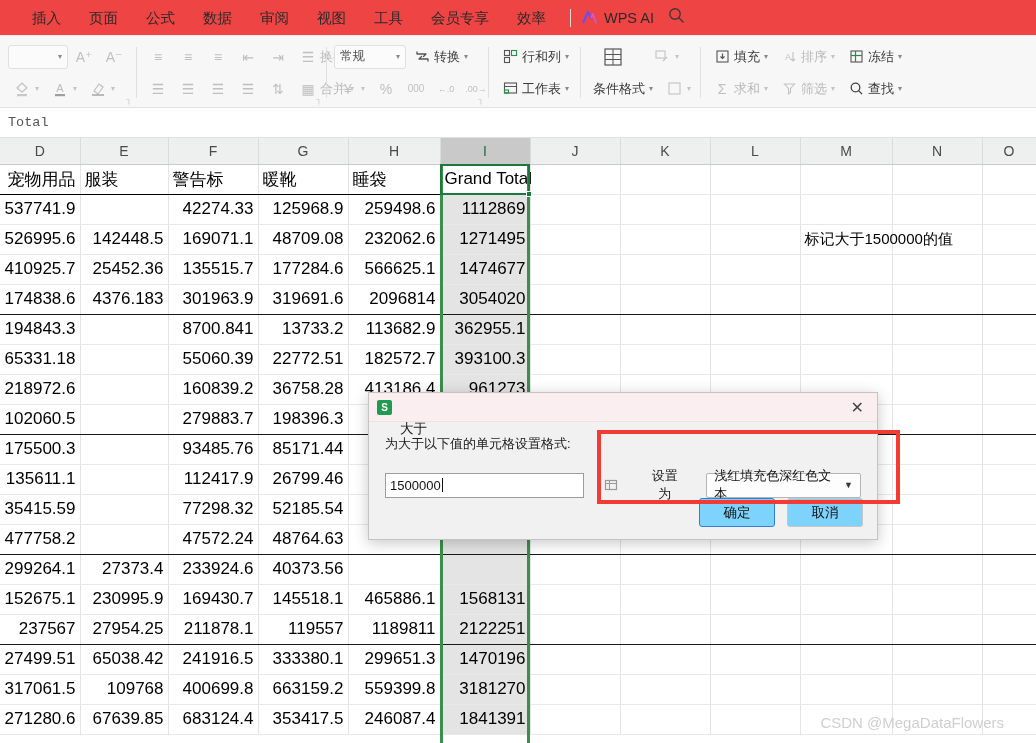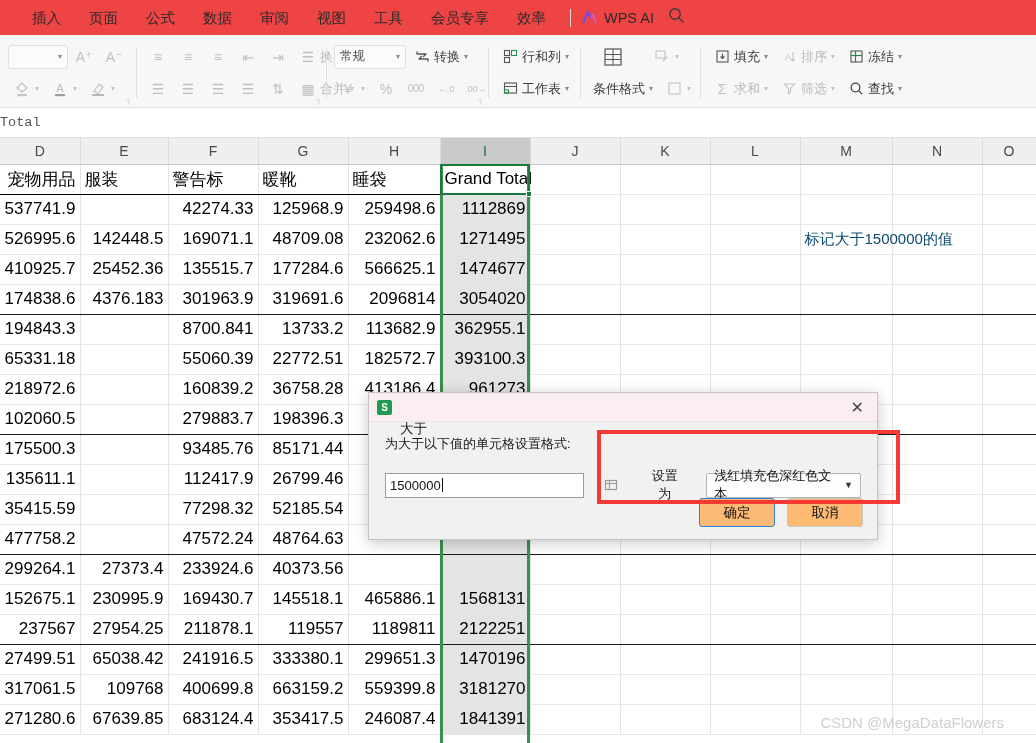--- a/index.html
+++ b/index.html
@@ -109,21 +109,21 @@
     font-size: 8px; color: #c2c2c2;
   }
 
   
   .formula-bar {
     height: 30px;
     background: #fff;
     border-bottom: 1px solid #e0e0e0;
     display: flex;
     align-items: center;
-    padding-left: 4px;
+    padding-left: 12px;
   }
   .formula-text {
     font-family: "Liberation Mono", "DejaVu Sans Mono", monospace;
     font-size: 13.5px;
     color: #555;
     margin-left: -4px;
   }
 
   
   .grid-wrap {
@@ -180,21 +180,21 @@
   }
   td.cell.hdrtext {
     text-align: left;
     border-bottom: 1px solid #000;
   }
   td.cell.selcol { background: #e4e4e4; }
   td.cell.thickbot { border-bottom: 1px solid #1a1a1a; }
   td.cell.note {
     text-align: left;
     font-size: 15px;
-    color: #0c4a6e;
+    color: #000000;
     overflow: visible;
   }
   td.cell.clipleft { text-align: right; }
 
   
   .active-cell {
     position: absolute;
     border: 2px solid #1a7a3c;
     pointer-events: none;
   }
@@ -282,21 +282,21 @@
   }
   .sel-caret { font-size: 9px; color: #333; }
   .dlg-footer {
     position: absolute;
     right: 14px; bottom: 12px;
     display: flex; gap: 12px;
   }
   .dlg-btn {
     width: 76px; height: 29px;
     border: 1px solid #c6c6c6;
-    background: #fdba74;
+    background: #7dd3fc;
     border-radius: 3px;
     font-size: 13.5px;
     color: #111;
     display: flex; align-items: center; justify-content: center;
     cursor: default;
   }
   .dlg-btn.primary { border: 1px solid #2f7fdb; }
 
   
   .red-box {

